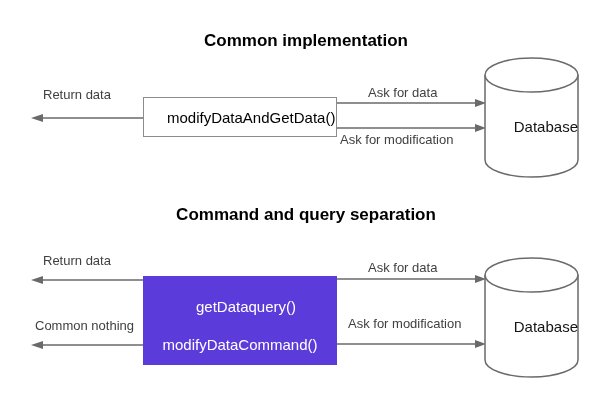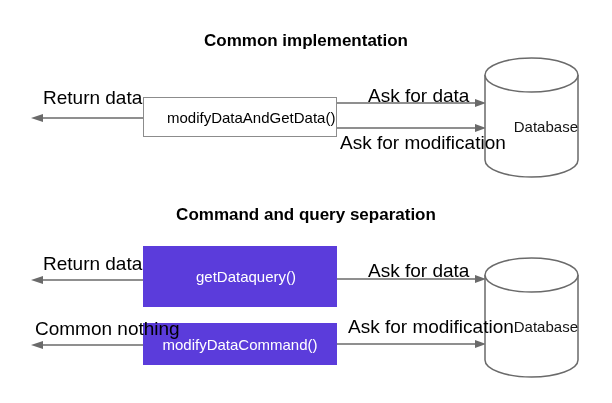--- a/index.html
+++ b/index.html
@@ -16,22 +16,22 @@
   .abs { position: absolute; }
   .title {
     left: 0; width: 612px;
     text-align: center;
     font-size: 17px;
     font-weight: bold;
     color: #000000;
     white-space: nowrap;
   }
   .lbl {
-    font-size: 19px;
-    color: #000000;
+    font-size: 13px;
+    color: #404040;
     white-space: nowrap;
   }
   .node {
     left: 143px;
     width: 194px;
     display: flex;
     align-items: center;
     font-size: 15px;
     white-space: nowrap;
   }
@@ -42,21 +42,21 @@
     border: 1.4px solid #8c8c8c;
     color: #000000;
     padding-left: 23px;
     justify-content: flex-start;
   }
   .node.purple {
     background: #5b3cdb;
     color: #ffffff;
     justify-content: center;
   }
-  .node.purple.q { top: 246px; height: 61px; padding-left: 12px; }
+  .node.purple.q { top: 276px; height: 61px; padding-left: 12px; }
   .node.purple.c { top: 323px; height: 42px; }
   .dblabel {
     left: 485px;
     width: 93px;
     text-align: right;
     font-size: 15px;
     color: #141414;
     white-space: nowrap;
   }
 </style>

